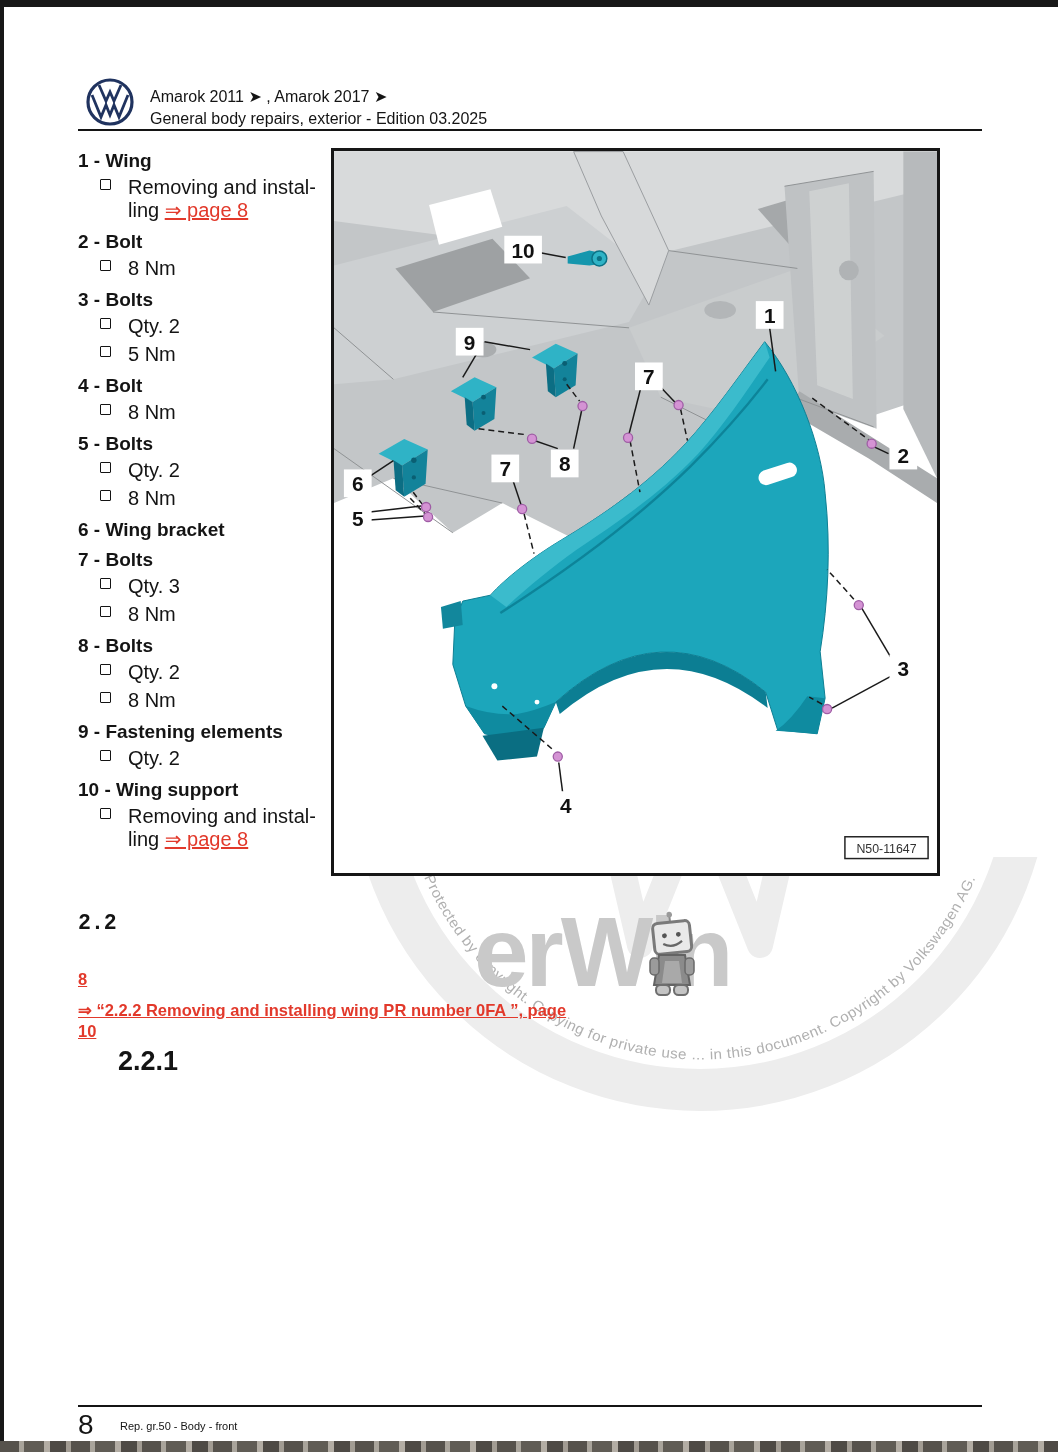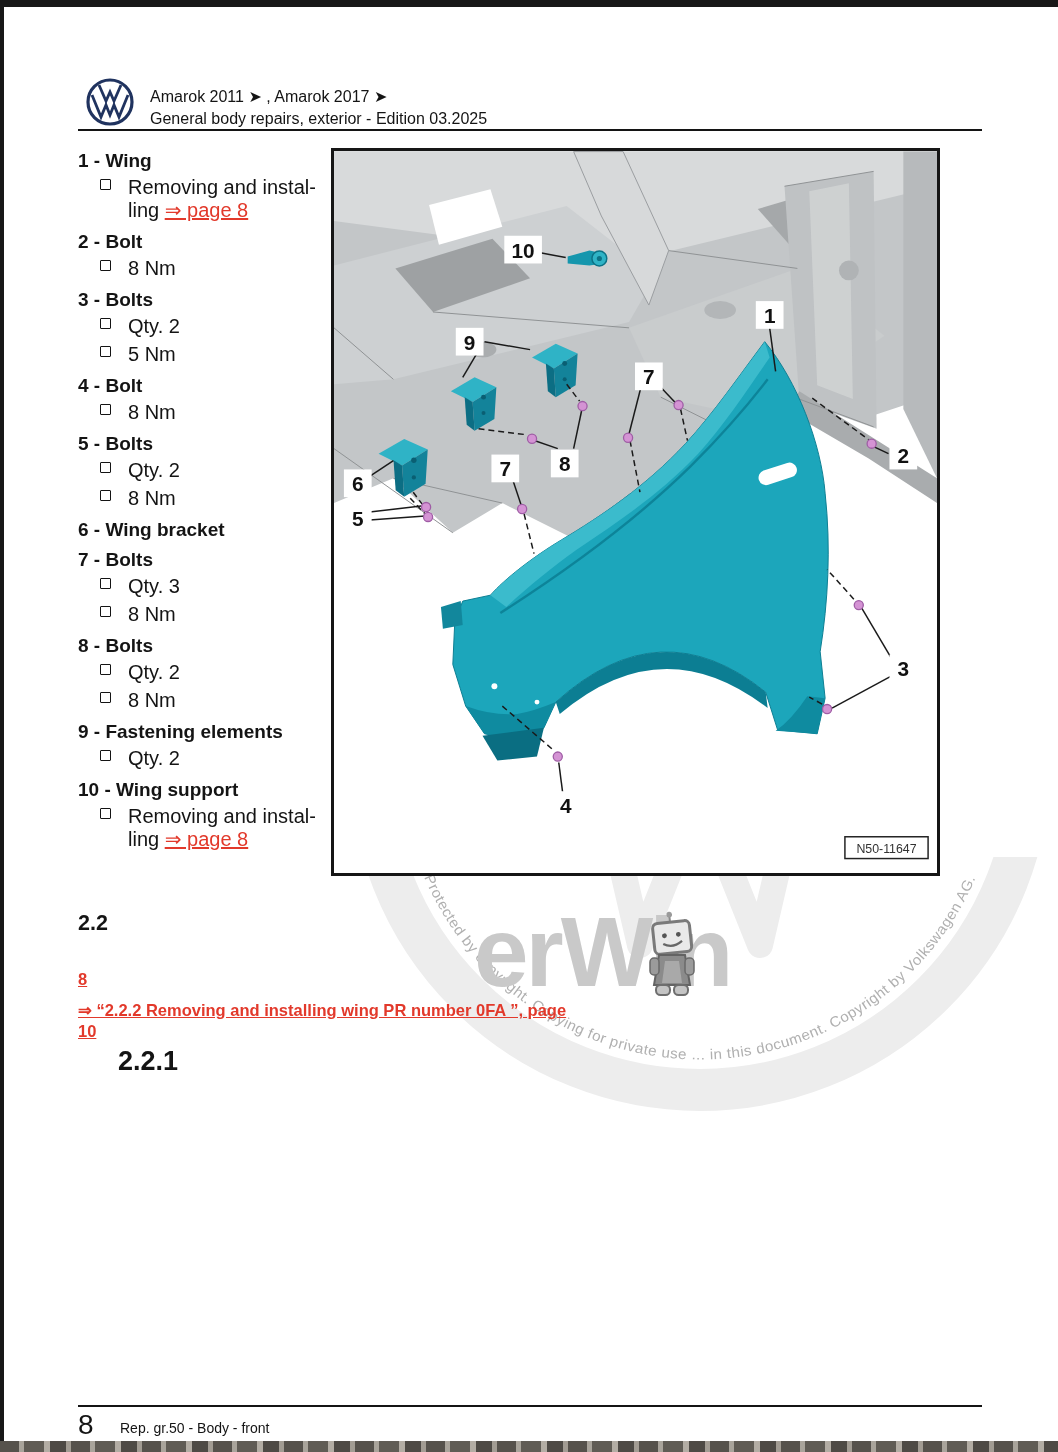--- a/index.html
+++ b/index.html
@@ -24,29 +24,29 @@
   .diagram{position:absolute;left:331px;top:148px;width:603px;height:722px;border:3px solid #161616;
            background:#fff;z-index:4;}
   
   .wm-ring{position:absolute;left:340px;top:857px;z-index:0;}
   .wm-erwin{position:absolute;left:474px;top:903px;font-size:98px;font-weight:700;color:#c9c9c9;
             letter-spacing:-3px;z-index:1;line-height:1;}
   .wm-robot{position:absolute;left:641px;top:911px;z-index:2;}
   
   .sec{position:absolute;left:78px;display:flex;font-weight:700;z-index:5;}
   .sec .num{width:100px;flex:none;}
-  #sec22{top:911px;font-size:21.5px;}
+  #sec22{top:911px;font-size:21.5px;font-family:Liberation Mono, monospace;}
   #sec221{top:1046px;font-size:27px;text-align:right;}
   .links{position:absolute;left:78px;top:948px;width:575px;z-index:5;}
   .sec-link{display:block;color:var(--red);font-weight:700;font-size:16.5px;line-height:21px;
             margin-bottom:10px;text-decoration:underline;cursor:pointer;}
   
   #ftr-rule{top:1405px;}
   .ftr-page{position:absolute;left:78px;top:1409px;font-size:28px;z-index:5;}
-  .ftr-rep{position:absolute;left:120px;top:1420px;font-size:14px;z-index:5;}
+  .ftr-rep{position:absolute;left:120px;top:1420px;font-size:11px;z-index:5;}
   svg text{font-family:"Liberation Sans",sans-serif;}
   .callout{font-size:21px;font-weight:700;fill:#111;}
 </style>
 </head>
 <body>
 
 <div class="page">
   <div class="edge-top"></div>
   <div class="edge-left"></div>
 

